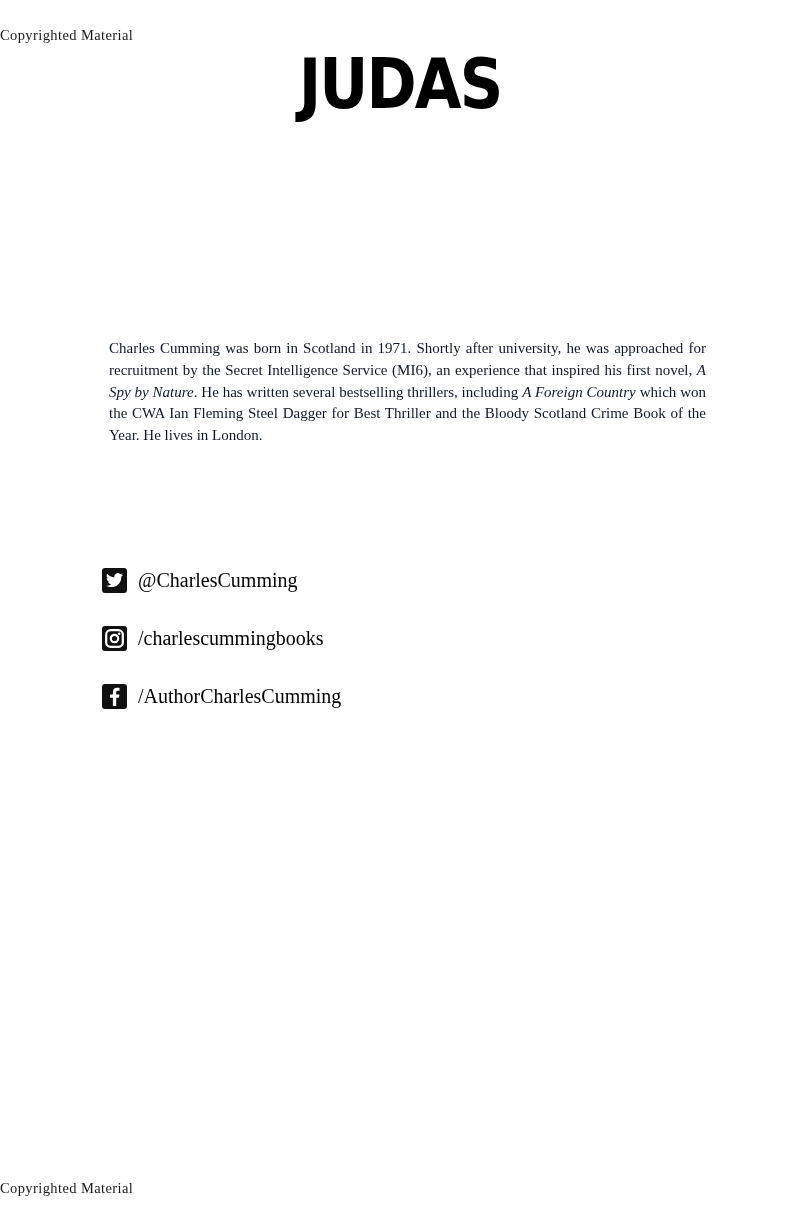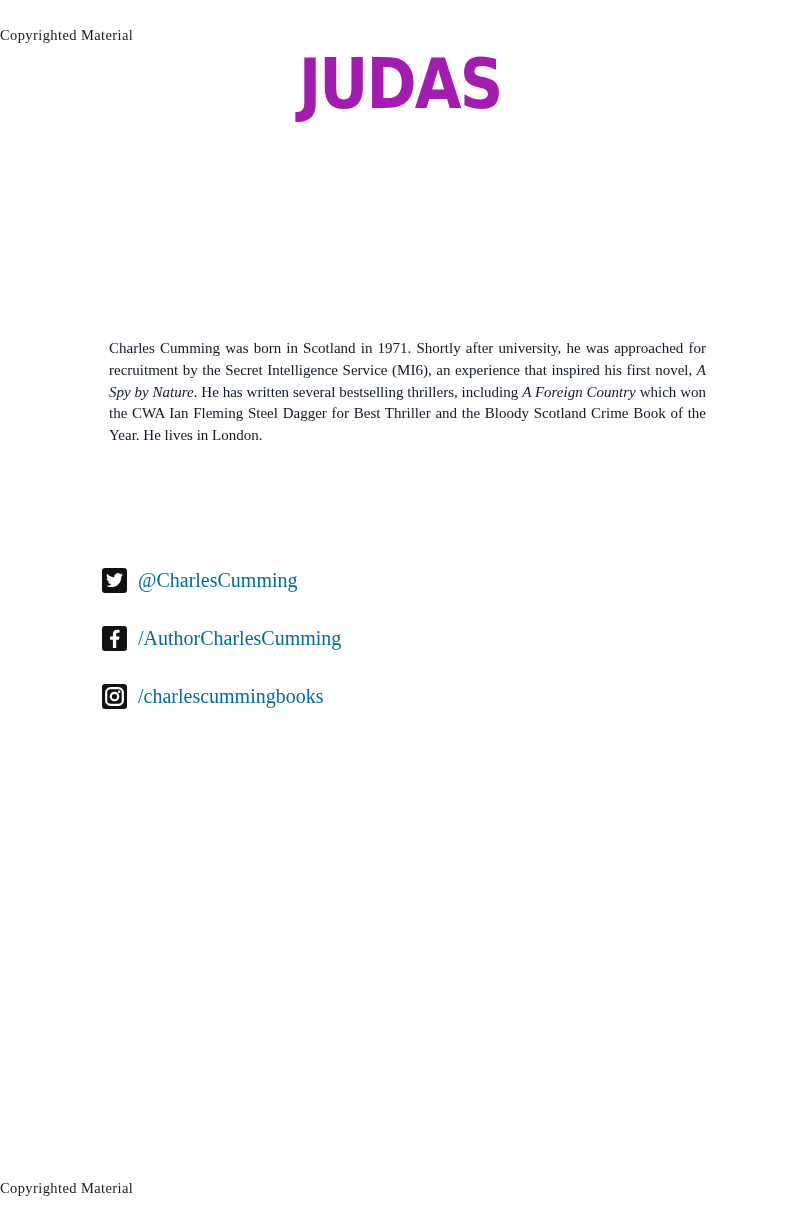--- a/index.html
+++ b/index.html
@@ -31,21 +31,21 @@
   .copyright-bottom { top: 1180px; }
 
   .title-block {
     position: absolute;
     left: 0;
     top: 56px;
     width: 100%;
     text-align: center;
     font-family: "DejaVu Sans", sans-serif;
     font-weight: bold;
-    color: #a21caf;
+    color: #000000;
     line-height: 0.82;
   }
   .title-line1 {
     font-size: 70px;
     letter-spacing: -2px;
     font-stretch: condensed;
     transform: scaleX(0.96);
     display: block;
   }
   .title-line2 {
@@ -88,21 +88,21 @@
     border-radius: 3px;
     display: flex;
     align-items: center;
     justify-content: center;
     flex: none;
     margin-right: 11px;
   }
   .social-icon svg { display: block; }
   .social-handle {
     font-size: 20px;
-    color: #0369a1;
+    color: #000000;
     line-height: 1;
   }
 </style>
 </head>
 <body>
 
 <div class="copyright-top">Copyrighted Material</div>
 
 <div class="title-block">
   <span class="title-line1">JUDAS</span>
@@ -124,33 +124,33 @@
     <span class="social-icon">
       <svg width="17" height="14" viewBox="0 0 17 14" aria-hidden="true">
         <path fill="#ffffff" d="M17 1.7c-.63.28-1.3.47-2.01.56A3.5 3.5 0 0 0 16.5.35c-.68.4-1.44.7-2.25.86A3.53 3.53 0 0 0 8.2 3.63c0 .28.03.55.09.8A10.03 10.03 0 0 1 1.2.85a3.53 3.53 0 0 0 1.09 4.71c-.57-.02-1.11-.18-1.59-.44v.04c0 1.71 1.22 3.14 2.83 3.46-.3.08-.6.12-.93.12-.22 0-.44-.02-.65-.06a3.53 3.53 0 0 0 3.3 2.45A7.07 7.07 0 0 1 0 12.6a9.98 9.98 0 0 0 5.35 1.57c6.42 0 9.94-5.32 9.94-9.94l-.01-.45A7.1 7.1 0 0 0 17 1.7z"></path>
       </svg>
     </span>
     <span class="social-handle">@CharlesCumming</span>
   </div>
 
   <div class="social-row">
     <span class="social-icon">
-      <svg width="11" height="19" viewBox="0 0 11 19" aria-hidden="true">
-        <path fill="#ffffff" d="M7.2 19v-8.3h2.8l.42-3.25H7.2V5.37c0-.94.26-1.58 1.6-1.58h1.72V.88C10.22.84 9.2.75 8.02.75 5.56.75 3.9 2.25 3.9 5.02v2.43H1.08v3.25H3.9V19h3.3z"></path>
-      </svg>
-    </span>
-    <span class="social-handle">/AuthorCharlesCumming</span>
-  </div>
-
-  <div class="social-row">
-    <span class="social-icon">
       <svg width="19" height="19" viewBox="0 0 19 19" aria-hidden="true">
         <rect x="1.2" y="1.2" width="16.6" height="16.6" rx="4.4" fill="none" stroke="#ffffff" stroke-width="2.2"></rect>
         <circle cx="9.5" cy="9.5" r="3.7" fill="none" stroke="#ffffff" stroke-width="2.2"></circle>
         <circle cx="14.2" cy="4.8" r="1.25" fill="#ffffff"></circle>
       </svg>
     </span>
     <span class="social-handle">/charlescummingbooks</span>
   </div>
 
+  <div class="social-row">
+    <span class="social-icon">
+      <svg width="11" height="19" viewBox="0 0 11 19" aria-hidden="true">
+        <path fill="#ffffff" d="M7.2 19v-8.3h2.8l.42-3.25H7.2V5.37c0-.94.26-1.58 1.6-1.58h1.72V.88C10.22.84 9.2.75 8.02.75 5.56.75 3.9 2.25 3.9 5.02v2.43H1.08v3.25H3.9V19h3.3z"></path>
+      </svg>
+    </span>
+    <span class="social-handle">/AuthorCharlesCumming</span>
+  </div>
+
 </div>
 
 <div class="copyright-bottom">Copyrighted Material</div>
 
 </body></html>

